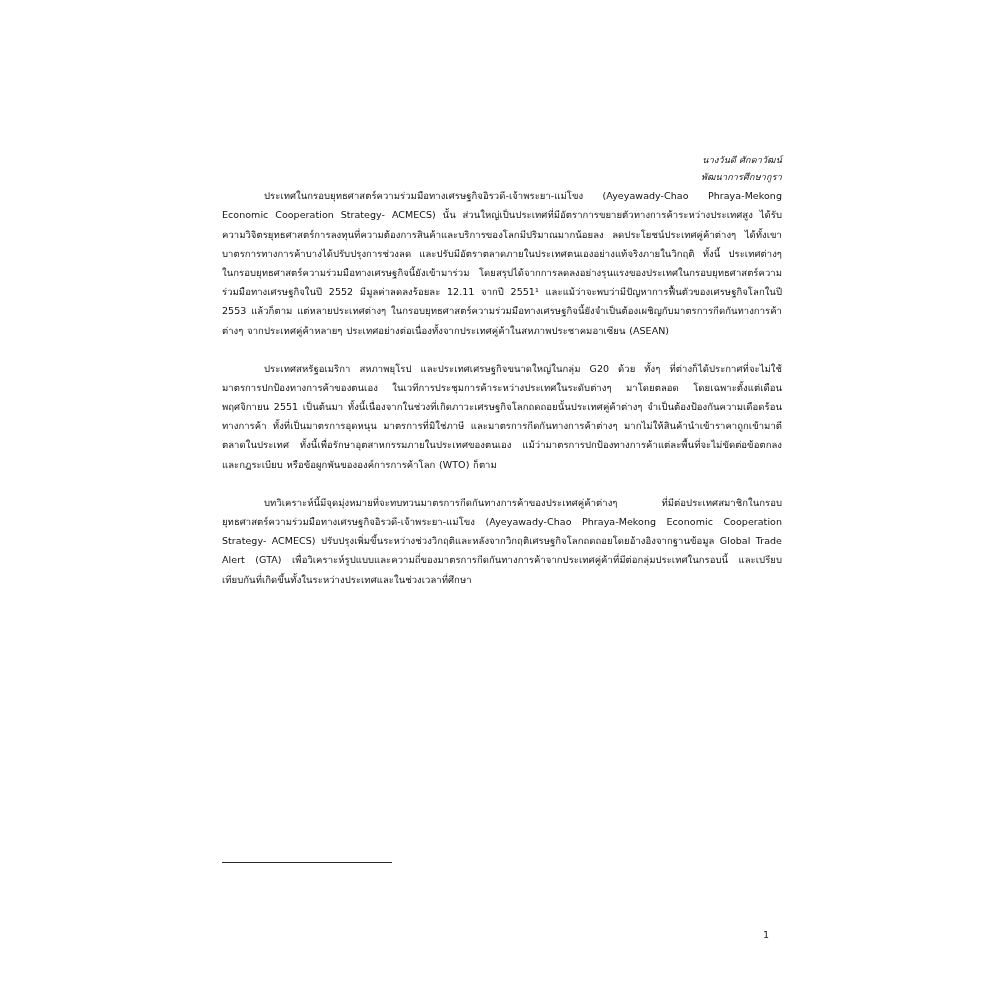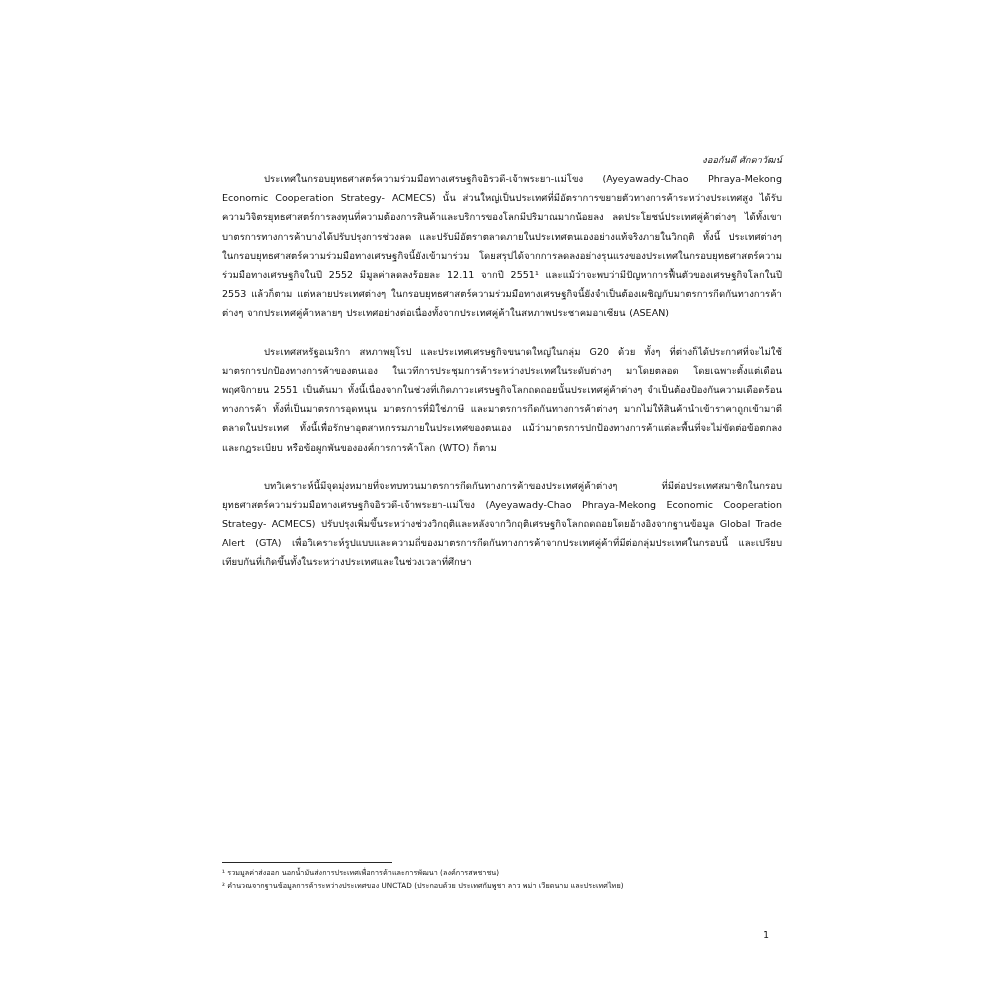--- a/index.html
+++ b/index.html
@@ -102,34 +102,31 @@
 </style>
 </head>
 <body>
 
 <div class="page">
 
   <div class="content">
 
 
     <div class="byline">
-      <div>งออกันดี ศักดาวัฒน์</div>
+      <div>นางวันดี ศักดาวัฒน์</div>
+      <div>พัฒนาการศึกษากูรา</div>
     </div>
 
 
     <div class="body-par">ประเทศในกรอบยุทธศาสตร์ความร่วมมือทางเศรษฐกิจอิรวดี-เจ้าพระยา-แม่โขง (Ayeyawady-Chao Phraya-Mekong Economic Cooperation Strategy- ACMECS) นั้น ส่วนใหญ่เป็นประเทศที่มีอัตราการขยายตัวทางการค้าระหว่างประเทศสูง ได้รับความวิจิตรยุทธศาสตร์การลงทุนที่ความต้องการสินค้าและบริการของโลกมีปริมาณมากน้อยลง ลดประโยชน์ประเทศคู่ค้าต่างๆ ได้ทั้งเขาบาตรการทางการค้าบางได้ปรับปรุงการช่วงลด และปรับมีอัตราตลาดภายในประเทศตนเองอย่างแท้จริงภายในวิกฤติ ทั้งนี้ ประเทศต่างๆ ในกรอบยุทธศาสตร์ความร่วมมือทางเศรษฐกิจนี้ยังเข้ามาร่วม โดยสรุปได้จากการลดลงอย่างรุนแรงของประเทศในกรอบยุทธศาสตร์ความร่วมมือทางเศรษฐกิจในปี 2552 มีมูลค่าลดลงร้อยละ 12.11 จากปี 2551¹ และแม้ว่าจะพบว่ามีปัญหาการฟื้นตัวของเศรษฐกิจโลกในปี 2553 แล้วก็ตาม แต่หลายประเทศต่างๆ ในกรอบยุทธศาสตร์ความร่วมมือทางเศรษฐกิจนี้ยังจำเป็นต้องเผชิญกับมาตรการกีดกันทางการค้าต่างๆ จากประเทศคู่ค้าหลายๆ ประเทศอย่างต่อเนื่องทั้งจากประเทศคู่ค้าในสหภาพประชาคมอาเซียน (ASEAN)</div>
     <div class="body-par tight">ประเทศสหรัฐอเมริกา สหภาพยุโรป และประเทศเศรษฐกิจขนาดใหญ่ในกลุ่ม G20 ด้วย ทั้งๆ ที่ต่างก็ได้ประกาศที่จะไม่ใช้มาตรการปกป้องทางการค้าของตนเอง ในเวทีการประชุมการค้าระหว่างประเทศในระดับต่างๆ มาโดยตลอด โดยเฉพาะตั้งแต่เดือนพฤศจิกายน 2551 เป็นต้นมา ทั้งนี้เนื่องจากในช่วงที่เกิดภาวะเศรษฐกิจโลกถดถอยนั้นประเทศคู่ค้าต่างๆ จำเป็นต้องป้องกันความเดือดร้อนทางการค้า ทั้งที่เป็นมาตรการอุดหนุน มาตรการที่มิใช่ภาษี และมาตรการกีดกันทางการค้าต่างๆ มากไม่ให้สินค้านำเข้าราคาถูกเข้ามาตีตลาดในประเทศ ทั้งนี้เพื่อรักษาอุตสาหกรรมภายในประเทศของตนเอง แม้ว่ามาตรการปกป้องทางการค้าแต่ละพื้นที่จะไม่ขัดต่อข้อตกลงและกฎระเบียบ หรือข้อผูกพันขององค์การการค้าโลก (WTO) ก็ตาม</div>
     <div class="body-par tight">บทวิเคราะห์นี้มีจุดมุ่งหมายที่จะทบทวนมาตรการกีดกันทางการค้าของประเทศคู่ค้าต่างๆ ที่มีต่อประเทศสมาชิกในกรอบยุทธศาสตร์ความร่วมมือทางเศรษฐกิจอิรวดี-เจ้าพระยา-แม่โขง (Ayeyawady-Chao Phraya-Mekong Economic Cooperation Strategy- ACMECS) ปรับปรุงเพิ่มขึ้นระหว่างช่วงวิกฤติและหลังจากวิกฤติเศรษฐกิจโลกถดถอยโดยอ้างอิงจากฐานข้อมูล Global Trade Alert (GTA) เพื่อวิเคราะห์รูปแบบและความถี่ของมาตรการกีดกันทางการค้าจากประเทศคู่ค้าที่มีต่อกลุ่มประเทศในกรอบนี้ และเปรียบเทียบกันที่เกิดขึ้นทั้งในระหว่างประเทศและในช่วงเวลาที่ศึกษา</div>
 
   </div>
 
   <div class="footnote-rule"></div>
 
-  <div class="footnotes">
-    <div class="footnote">¹ รวมมูลค่าส่งออก นอกน้ำมันส่งการประเทศเพื่อการค้าและการพัฒนา (ลงค์การสหชาชน)</div>
-    <div class="footnote">² คำนวณจากฐานข้อมูลการค้าระหว่างประเทศของ UNCTAD (ประกอบด้วย ประเทศกัมพูชา ลาว พม่า เวียดนาม และประเทศไทย)</div>
-  </div>
 
   <div class="page-number">
     <span>1</span>
   </div>
 
 </div>
 
 </body></html>

